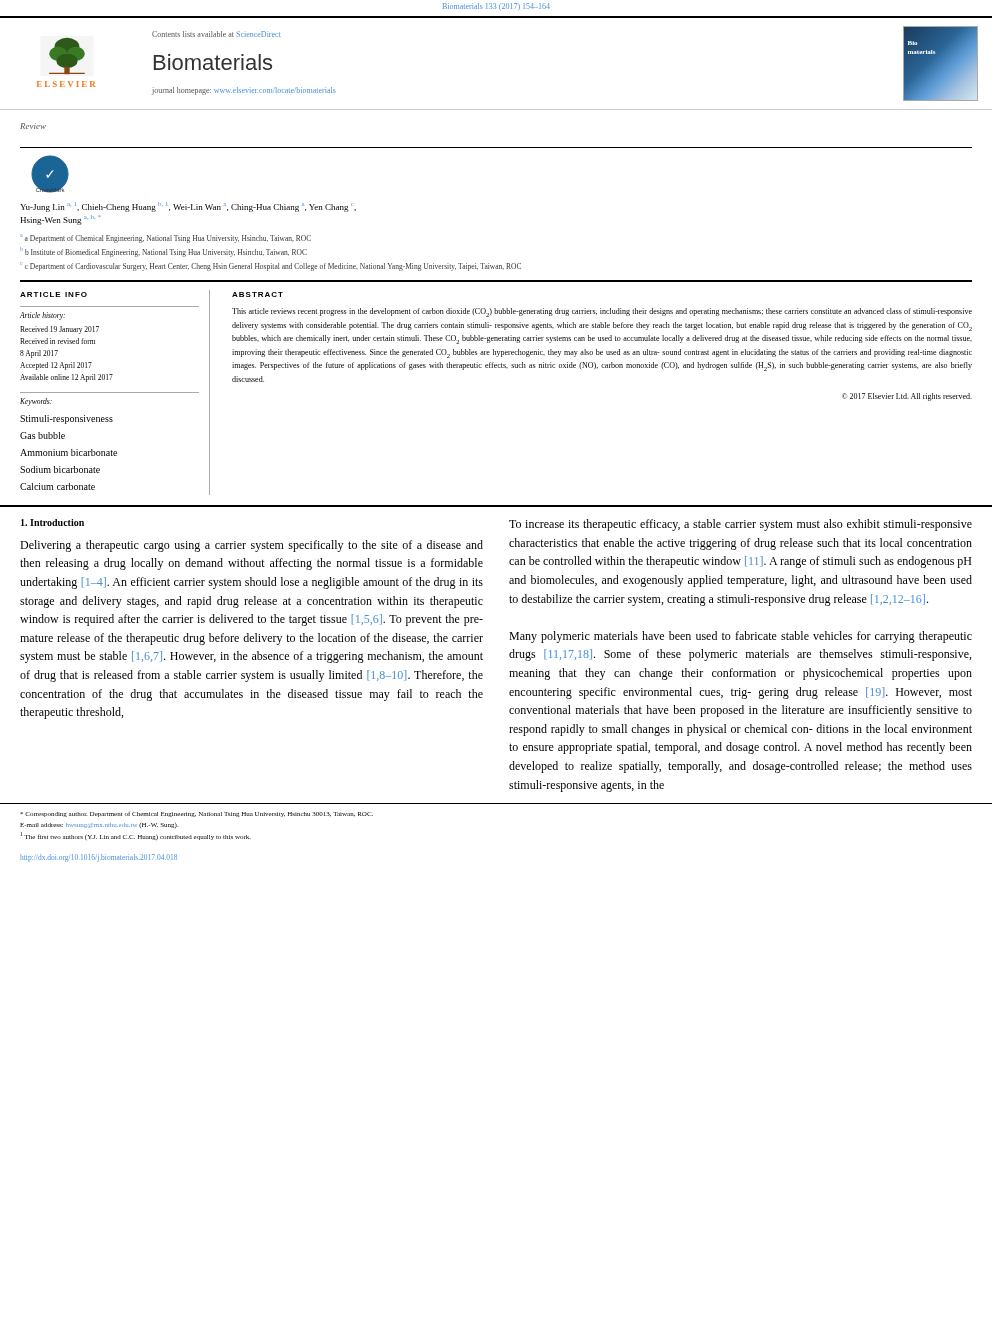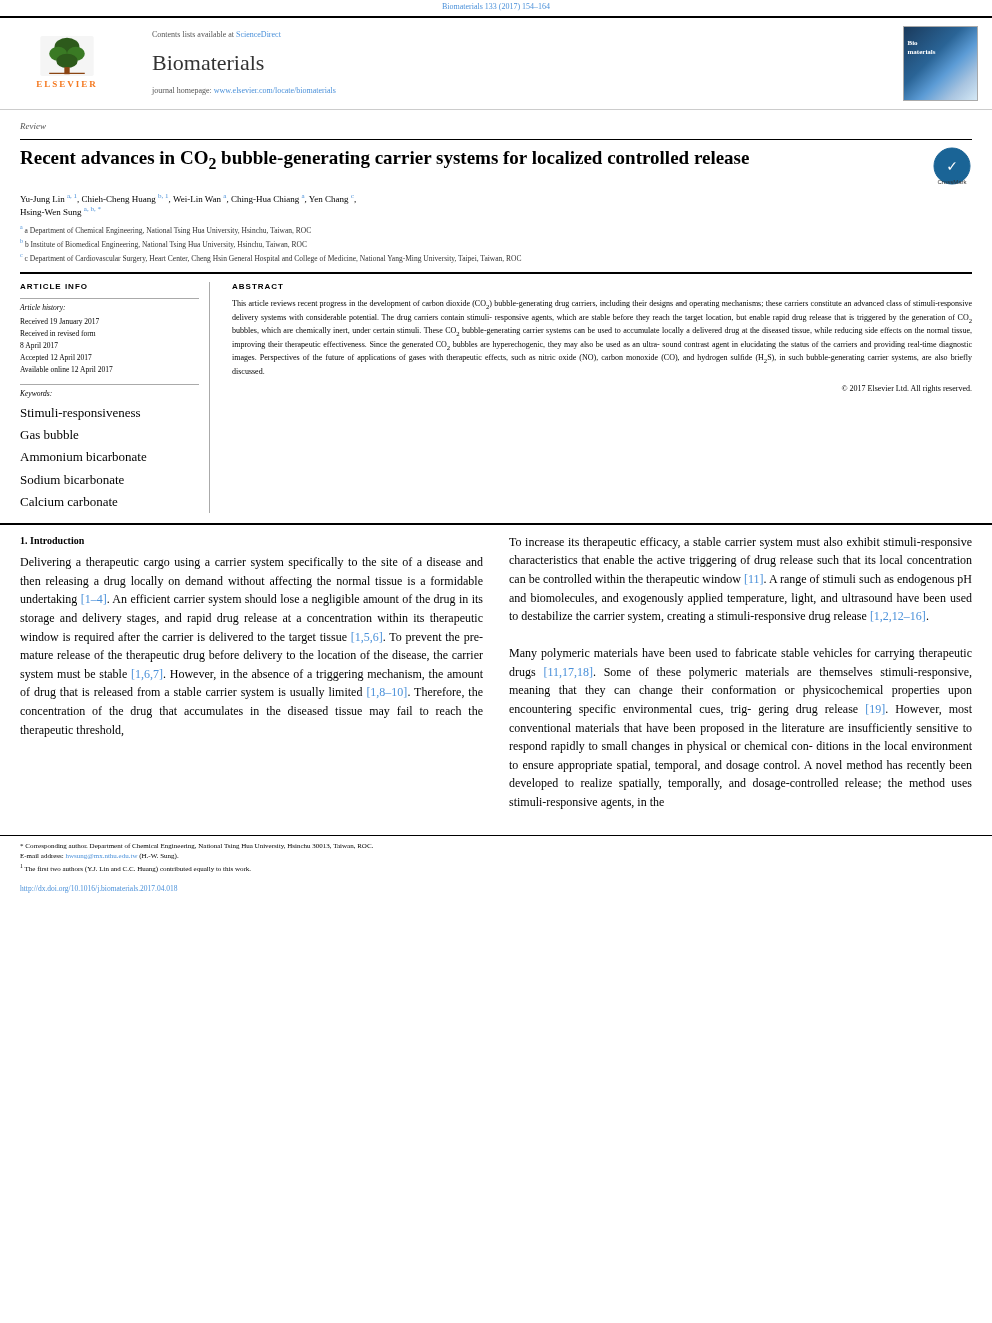--- a/index.html
+++ b/index.html
@@ -67,21 +67,21 @@
       color: #555;
       margin-bottom: 3px;
     }
     .sciencedirect-link {
       color: #4a90d9;
     }
     .journal-title {
       font-size: 22px;
       font-weight: normal;
       color: #333;
-      font-family: Liberation Serif, serif;
+      font-family: Liberation Sans, sans-serif;
       margin: 8px 0;
     }
     .homepage-line {
       font-size: 8px;
       color: #555;
     }
     .homepage-link {
       color: #4a90d9;
     }
     .journal-header-right {
@@ -109,21 +109,21 @@
     
     .main-content {
       padding: 10px 20px 0;
     }
     
     .article-type {
       font-size: 9px;
       color: #555;
       font-style: italic;
       border-bottom: 1px solid #000;
-      padding-bottom: 7px;
+      padding-bottom: 15px;
       margin-bottom: 6px;
     }
     
     .article-title-row {
       display: flex;
       justify-content: space-between;
       align-items: flex-start;
       margin-bottom: 6px;
     }
     .article-title {
@@ -200,21 +200,21 @@
     .info-date {
       font-size: 7.5px;
       color: #000;
       line-height: 1.6;
     }
     .keywords-block {
       border-top: 1px solid #aaa;
       padding-top: 4px;
     }
     .keyword-item {
-      font-size: 13px;
+      font-size: 10px;
       color: #000;
       line-height: 1.7;
     }
     
     .abstract-text {
       font-size: 8px;
       color: #000;
       line-height: 1.5;
       text-align: justify;
     }
@@ -252,21 +252,21 @@
       font-size: 12px;
       line-height: 1.55;
       text-align: justify;
       color: #000;
     }
     .body-text .ref {
       color: #4a90d9;
     }
     .footnote-section {
       padding: 0 20px;
-      margin-top: 23px;
+      margin-top: 9px;
       border-top: 1px solid #000;
       padding-top: 5px;
     }
     .footnote-text {
       font-size: 7px;
       line-height: 1.5;
       color: #000;
     }
     .footnote-text a {
       color: #4a90d9;
@@ -329,23 +329,20 @@
         <span class="journal-cover-text">Bio<br>materials</span>
       </div>
     </div>
   </div>
 
   <div class="main-content">
 
     <div class="article-type">Review</div>
 
     <div class="article-title-row">
-      <div class="article-title">
-        Recent advances in CO<sub>2</sub> bubble-generating carrier systems for localized controlled release
-      </div>
 
       <svg class="crossmark-icon" viewBox="0 0 40 40">
         <circle cx="20" cy="20" r="18" fill="#1a6496" stroke="#1a6496" stroke-width="1"></circle>
         <text x="20" y="25" text-anchor="middle" fill="#fff" font-size="14" font-family="Arial">✓</text>
         <text x="20" y="38" text-anchor="middle" fill="#333" font-size="6" font-family="Arial">CrossMark</text>
       </svg>
     </div>
 
     <div class="authors-line">
       Yu-Jung Lin <sup>a, 1</sup>, Chieh-Cheng Huang <sup>b, 1</sup>, Wei-Lin Wan <sup>a</sup>, Ching-Hua Chiang <sup>a</sup>, Yen Chang <sup>c</sup>,<br>

